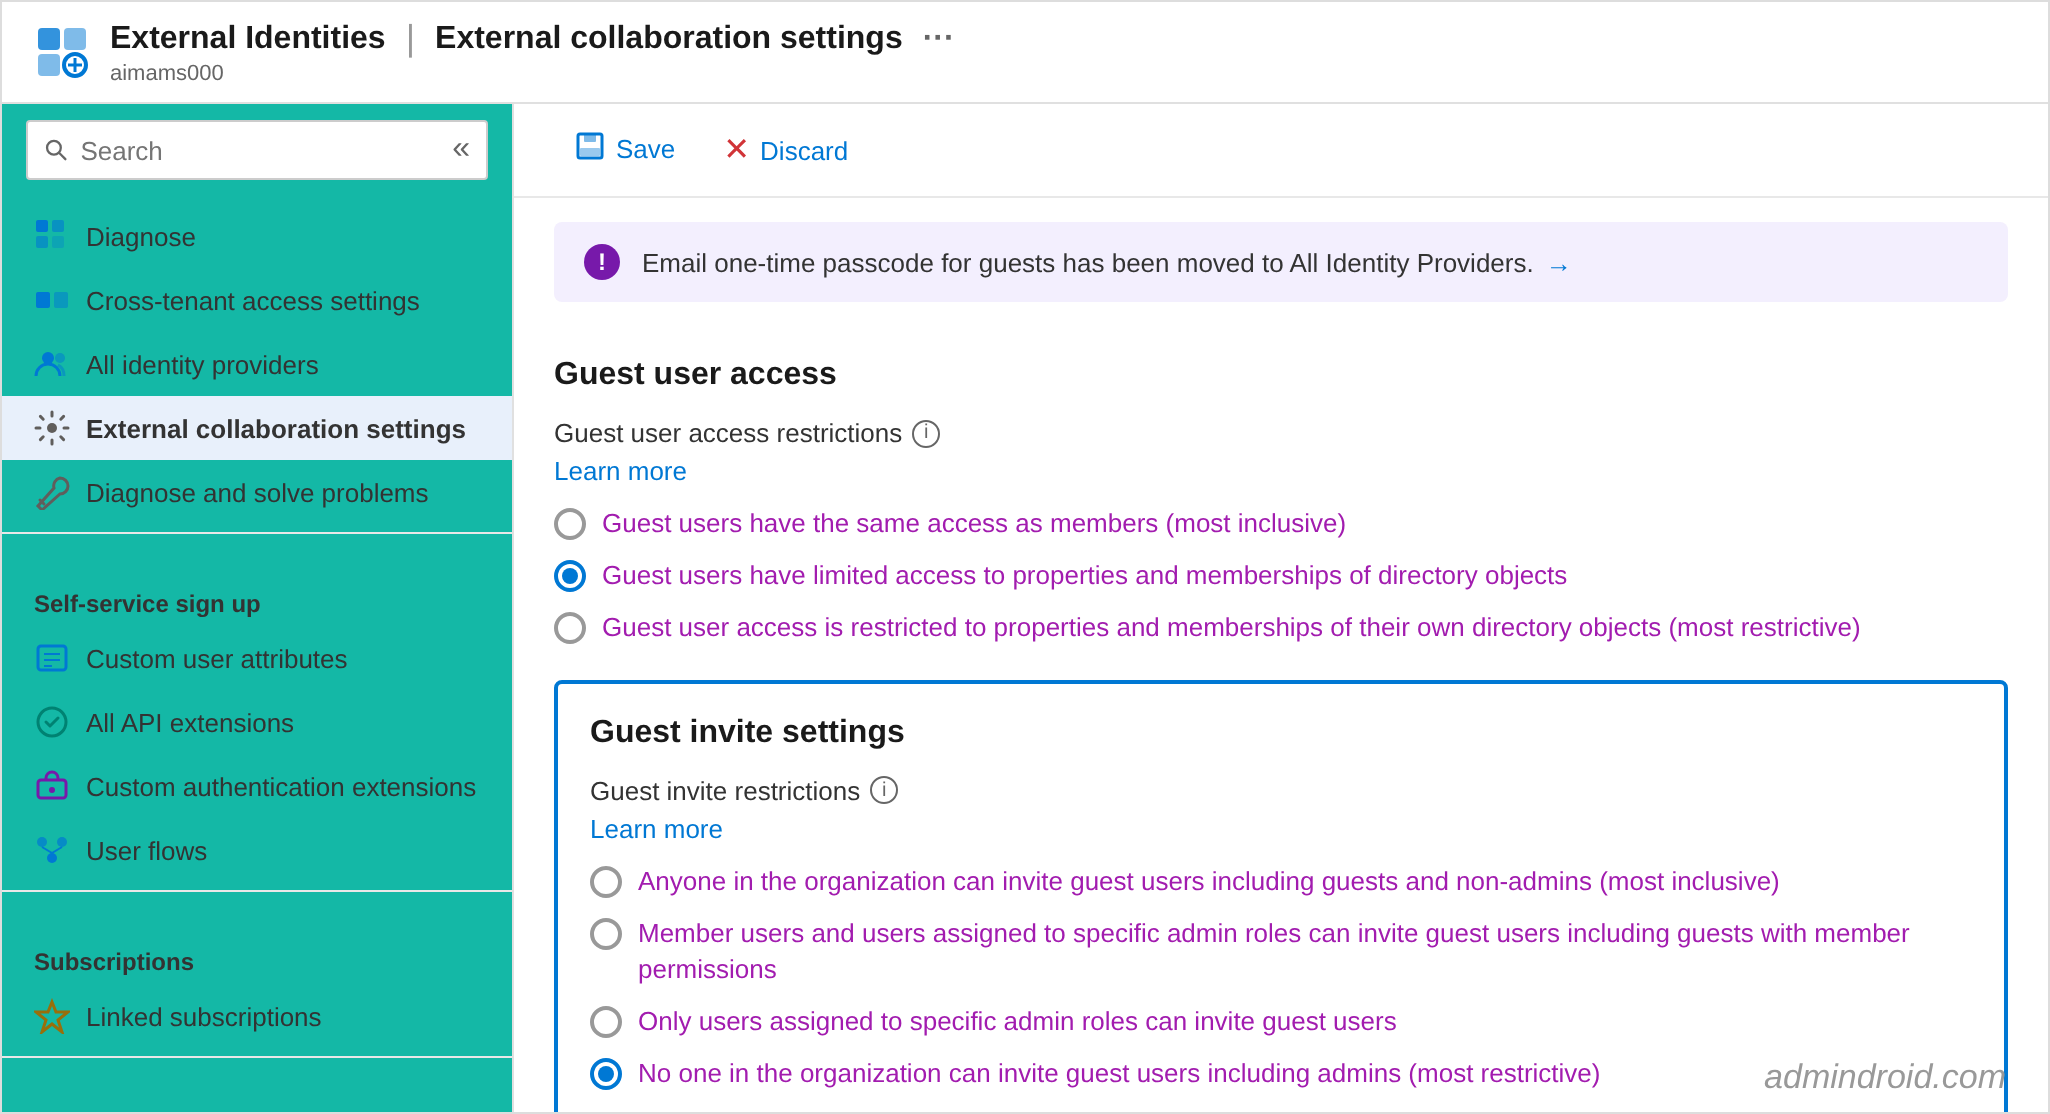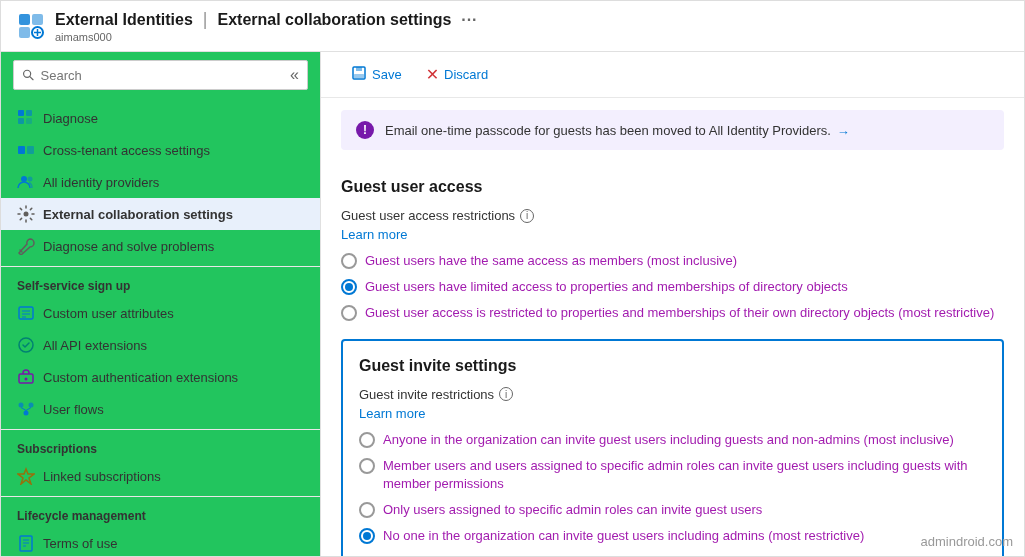--- a/index.html
+++ b/index.html
@@ -12,32 +12,32 @@
     .header-title-block { display: flex; flex-direction: column; }
     .header-main-title { display: flex; align-items: center; font-size: 16px; font-weight: 600; color: #1a1a1a; }
     .header-divider { margin: 0 10px; color: #999; font-weight: 300; font-size: 18px; }
     .header-org { font-size: 11px; color: #666; margin-top: 1px; }
     .header-more { margin-left: 10px; color: #666; font-size: 16px; cursor: pointer; }
 
     
     .main-layout { display: flex; flex: 1; overflow: hidden; }
     
     
-    .sidebar { width: 320px; border-right: 1px solid #e0e0e0; background: #22c55e; overflow-y: auto; flex-shrink: 0; }
+    .sidebar { width: 256px; border-right: 1px solid #e0e0e0; background: #14b8a6; overflow-y: auto; flex-shrink: 0; }
     .search-box { display: flex; align-items: center; margin: 8px 12px; border: 1px solid #ccc; border-radius: 2px; padding: 5px 8px; background: #fff; }
     .search-icon-svg { width: 14px; height: 14px; margin-right: 6px; color: #666; }
     .search-input { border: none; outline: none; font-size: 13px; color: #333; width: 100%; background: transparent; }
     .search-collapse { margin-left: auto; cursor: pointer; color: #666; font-size: 16px; }
     
     .sidebar-nav { padding: 4px 0; }
     .nav-item { display: flex; align-items: center; padding: 7px 12px 7px 16px; cursor: pointer; color: #333; font-size: 13px; }
     .nav-item.active { background: #e8f0fb; font-weight: 600; }
     .nav-icon { width: 18px; height: 18px; margin-right: 8px; flex-shrink: 0; }
     
-    .nav-section-header { padding: 12px 16px 4px; font-size: 12px; font-weight: 600; color: #333; border-top: 1px solid #e8e8e8; margin-top: 4px; }
+    .nav-section-header { padding: 28px 16px 4px; font-size: 12px; font-weight: 600; color: #333; border-top: 1px solid #e8e8e8; margin-top: 4px; }
 
     
     .content { flex: 1; overflow-y: auto; background: #fff; }
     
     
     .toolbar { display: flex; align-items: flex-start; padding: 8px 20px; border-bottom: 1px solid #e8e8e8; gap: 4px; }
     .toolbar-btn { display: flex; align-items: center; gap: 5px; padding: 5px 10px; background: none; border: none; cursor: pointer; font-size: 13px; color: #0078d4; font-family: inherit; }
     .toolbar-btn-icon { font-size: 14px; }
     
     
@@ -56,21 +56,21 @@
     
     .radio-option { display: flex; align-items: flex-start; margin-bottom: 8px; gap: 8px; }
     .radio-btn { width: 16px; height: 16px; border-radius: 50%; border: 2px solid #999; flex-shrink: 0; margin-top: 1px; background: #fff; position: relative; cursor: pointer; }
     .radio-btn.selected { border-color: #0078d4; }
     .radio-btn.selected::after { content: ''; position: absolute; top: 50%; left: 50%; transform: translate(-50%, -50%); width: 8px; height: 8px; border-radius: 50%; background: #0078d4; }
     .radio-label { font-size: 13px; color: #a21caf; line-height: 1.4; }
     .radio-label strong { font-weight: 400; }
     
     .guest-invite-section { border: 2px solid #0078d4; border-radius: 4px; padding: 16px; margin-top: 16px; }
     
-    .watermark { position: fixed; bottom: 8px; right: 12px; font-size: 13px; color: #999; }
+    .watermark { position: fixed; bottom: 8px; right: 22px; font-size: 17px; color: #999; font-style: italic; }
 
     .nav-item svg { flex-shrink: 0; }
   </style>
 </head>
 <body>
 
 <div class="app-container">
 
   <div class="header">
     <div class="header-icon">

